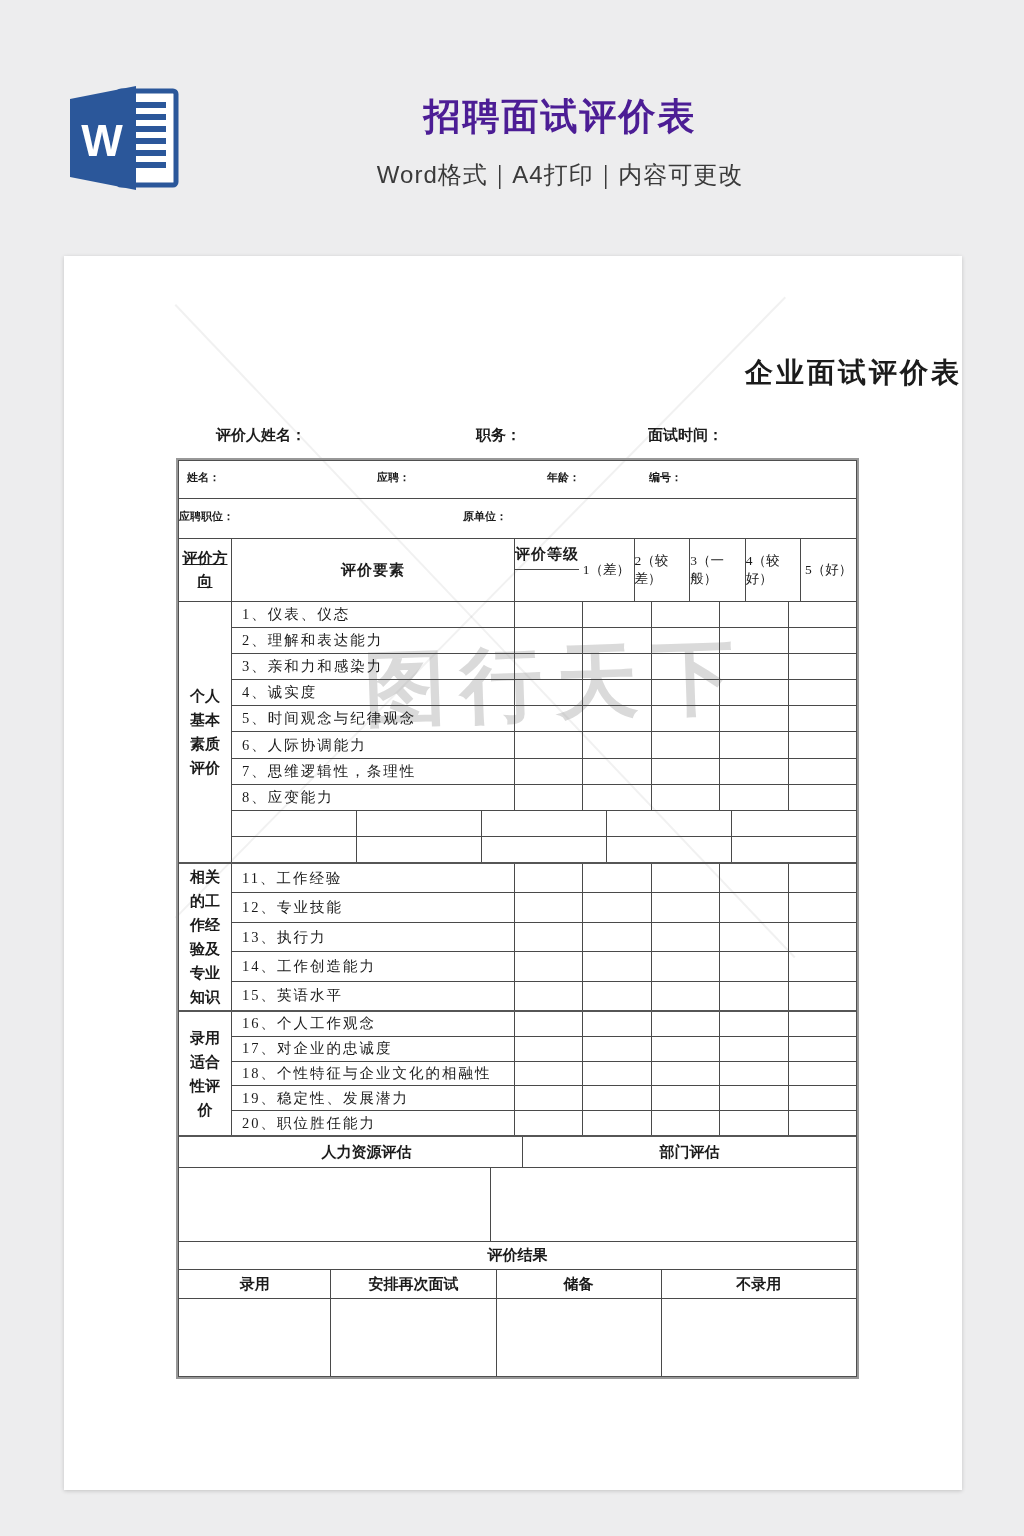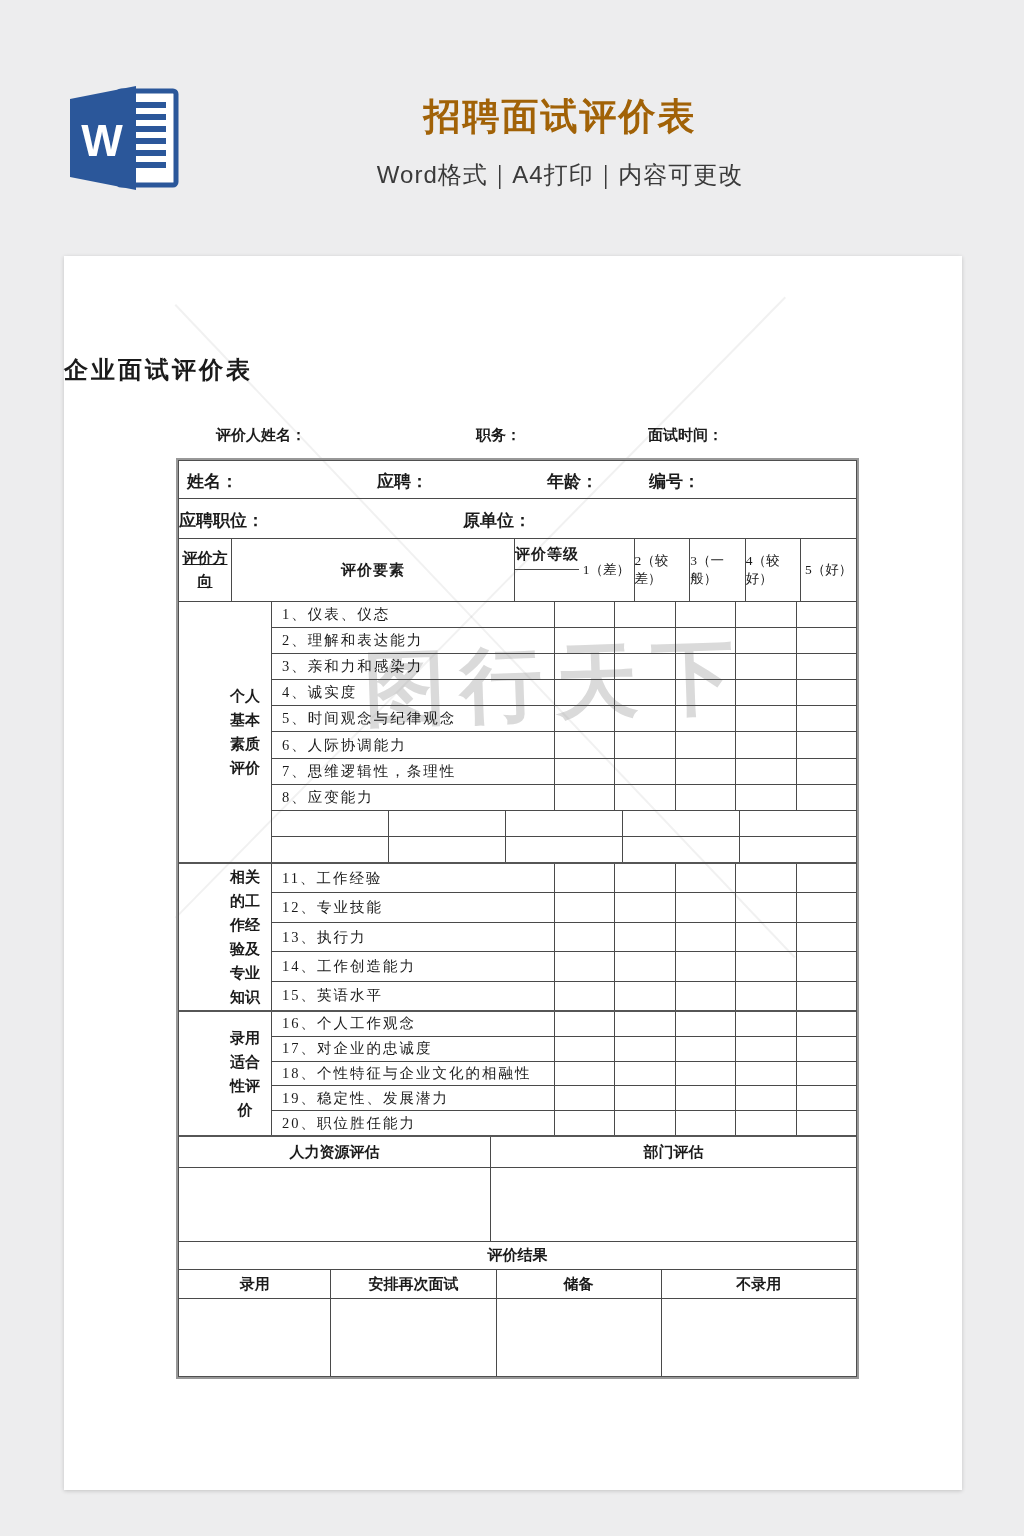--- a/index.html
+++ b/index.html
@@ -10,57 +10,57 @@
     color:#1b1b1b;
     position:relative;
     overflow:hidden;
   }
 
   
   .banner { position:absolute; left:0; top:0; width:1024px; height:256px; }
   .banner-icon { position:absolute; left:62px; top:84px; width:122px; height:108px; }
   .banner-text { position:absolute; left:312px; top:92px; width:496px; text-align:center;
                  font-family:"Liberation Sans","DejaVu Sans",sans-serif; }
-  .banner-title { font-size:37px; font-weight:bold; color:#a16207; letter-spacing:2px; }
+  .banner-title { font-size:37px; font-weight:bold; color:#4c1d95; letter-spacing:2px; }
   .banner-sub   { margin-top:17px; font-size:24px; color:#3a3a3a; letter-spacing:1px; }
 
   
   .page { position:absolute; left:64px; top:256px; width:898px; height:1234px;
           background:#ffffff; box-shadow:0 1px 4px rgba(0,0,0,0.18); }
 
   
   .wm-text { position:absolute; left:300px; top:372px; width:440px;
              font-size:82px; font-weight:bold; color:#9f9f9f; opacity:0.38;
              letter-spacing:14px; white-space:nowrap; z-index:1; pointer-events:none;
              transform:rotate(-2deg); }
   .wm-line { position:absolute; height:2px; background:rgba(60,60,60,0.07);
              transform-origin:0 0; z-index:0; pointer-events:none; }
   .wm-line-1 { left:112px; top:48px;  width:900px; transform:rotate(46.5deg); }
   .wm-line-2 { left:722px; top:42px;  width:870px; transform:rotate(134.5deg); }
 
-  .doc-title { position:absolute; left:0; top:98px; width:100%; text-align:left;
-               font-size:24px; font-weight:bold; letter-spacing:3px; z-index:2; }
+  .doc-title { position:absolute; left:0; top:98px; width:100%; text-align:right;
+               font-size:28px; font-weight:bold; letter-spacing:3px; z-index:2; }
 
   .meta-row { position:absolute; left:114px; top:170px; width:679px; height:24px;
               font-size:15px; font-weight:bold; z-index:2; }
   .meta-row span { position:absolute; top:0; }
   .meta-name  { left:38px; }
   .meta-duty  { left:298px; }
   .meta-time  { left:470px; }
 
   
   .doc-table { position:absolute; left:114px; top:204px; width:679px; height:917px;
                border:1px solid #4f4f4f; box-shadow:0 0 0 2px #989898; z-index:2;
                background:transparent; display:flex; flex-direction:column; }
 
   .b-b1 { border-bottom:1px solid #4a4a4a; }
   .b-b2 { border-bottom:2px solid #565656; }
   .b-r1 { border-right:1px solid #4a4a4a; }
 
-  .info-row { position:relative; height:38px; font-size:17px; font-weight:bold; }
+  .info-row { position:relative; height:38px; font-size:11px; font-weight:bold; }
   .info-row span { position:absolute; top:9px; }
   .row-b { height:40px; } .row-b span { top:10px; }
   .f-name { left:8px; }  .f-apply { left:198px; } .f-age { left:368px;text-align:center; } .f-no { left:470px; }
   .f-pos  { left:0; }  .f-unit  { left:284px; }
 
   .head-row { display:flex; height:63px; }
   .h-direction { width:53px; display:flex; align-items:center; justify-content:center;
                  text-align:center; font-weight:bold; font-size:15px; line-height:1.55;text-decoration:underline; }
   .h-factor { width:283px; display:flex; align-items:center; justify-content:center;
               font-weight:bold; font-size:15px; letter-spacing:1px; }
@@ -68,30 +68,30 @@
   .h-grade-title { height:31px; display:flex; align-items:center; justify-content:center;
                    font-weight:bold; font-size:15px; letter-spacing:1px; }
   .h-levels { flex:1; display:flex; }
   .h-level { flex:1; display:flex; align-items:center; justify-content:center; font-size:13.5px; }
   .h-level:last-child { border-right:none; }
 
   .group { display:flex; }
   .g1 { height:262px; } .g2 { height:148px; } .g3 { height:125px; }
   .glabel { width:53px; display:flex; align-items:center; justify-content:center;
             text-align:center; font-weight:bold; font-size:15px; line-height:1.6;
-            word-break:break-all; padding:0 10px;margin-left:40px; }
+            word-break:break-all; padding:0 10px; }
   .gitems { flex:1; display:flex; flex-direction:column; }
   .irow { flex:1; display:flex; }
   .irow:last-child { border-bottom:none; }
   .ilabel { width:283px; display:flex; align-items:center; padding-left:10px;
             font-size:14.5px; letter-spacing:2px; }
   .rcell { flex:1; }
   .rcell:last-child { border-right:none; }
 
-  .assess-head { height:31px; display:flex; font-weight:bold; font-size:15px; }
+  .assess-head { height:31px; display:flex; font-weight:bold; font-size:15px;padding-left:32px; }
   .assess-body { height:74px; display:flex; }
   .as-left  { width:312px; display:flex; align-items:center; justify-content:center; }
   .as-right { flex:1; display:flex; align-items:center; justify-content:center; }
 
   .result-title { height:28px; display:flex; align-items:center; justify-content:center;
                   font-weight:bold; font-size:15px; }
   .result-head { height:29px; display:flex; font-weight:bold; font-size:15px; }
   .result-body { flex:1; display:flex; }
   .rc { display:flex; align-items:center; justify-content:center; }
   .rc1 { width:22.5%; } .rc2 { width:24.4%; } .rc3 { width:24.4%; } .rc4 { width:28.7%; }

